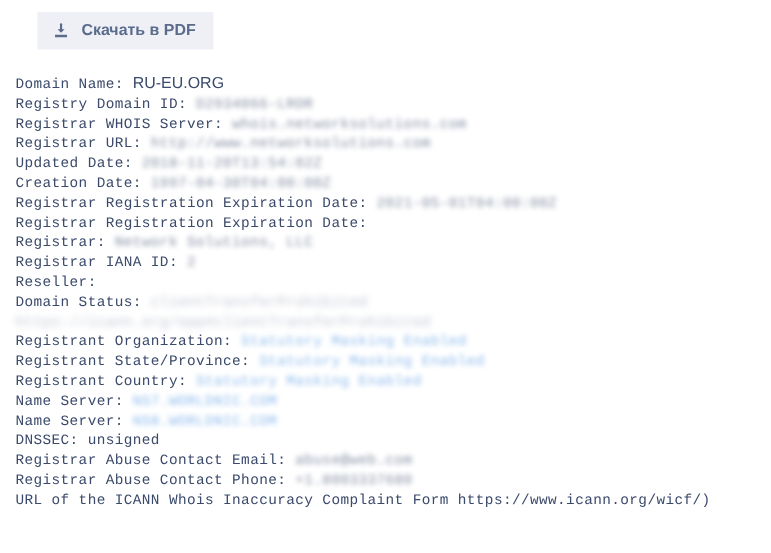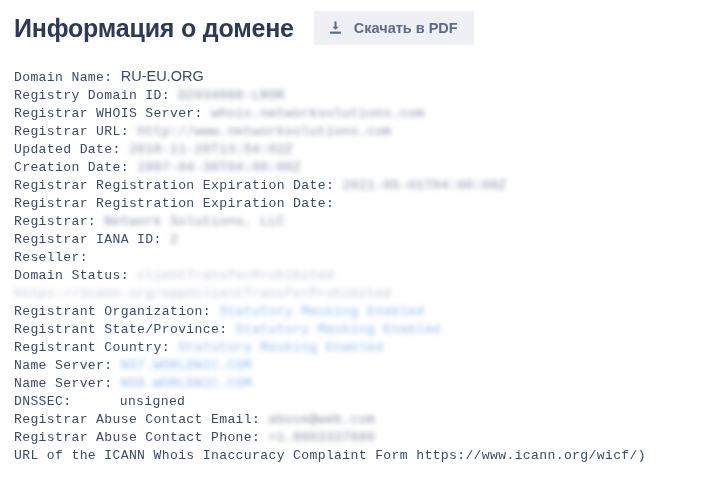--- a/index.html
+++ b/index.html
@@ -100,38 +100,36 @@
   .val.light {
     color: #8c96ab;
     filter: blur(2.7px);
     opacity: 0.55;
   }
   
   .val.plain {
     filter: none;
     opacity: 1;
     color: #3b4a6b;
-    margin-left: 40px;
   }
   .val.sans {
     filter: none;
     opacity: 1;
     font-family: "Liberation Sans", sans-serif;
     font-size: 14.5px;
     letter-spacing: 0;
     color: #3b4a6b;
   }
 </style>
 </head>
 <body>
 
 <div class="page">
 
   <div class="header">
-    <div class="page-title">Информация о домене</div>
 
     <button class="pdf-button">
       <span class="dl-icon-wrap">
         <svg class="dl-icon" viewBox="0 0 16 16" xmlns="http://www.w3.org/2000/svg" aria-hidden="true">
           <path d="M8 1.2 L8 7.0" stroke="#5a6b8c" stroke-width="2.1" stroke-linecap="round" fill="none"></path>
           <path d="M4.6 6.0 L8 9.4 L11.4 6.0 Z" fill="#5a6b8c"></path>
           <path d="M2.2 11.3 L13.8 11.3 L13.8 13.6 L2.2 13.6 Z" fill="#5a6b8c"></path>
         </svg>
       </span>
       <span class="label">Скачать в PDF</span>

